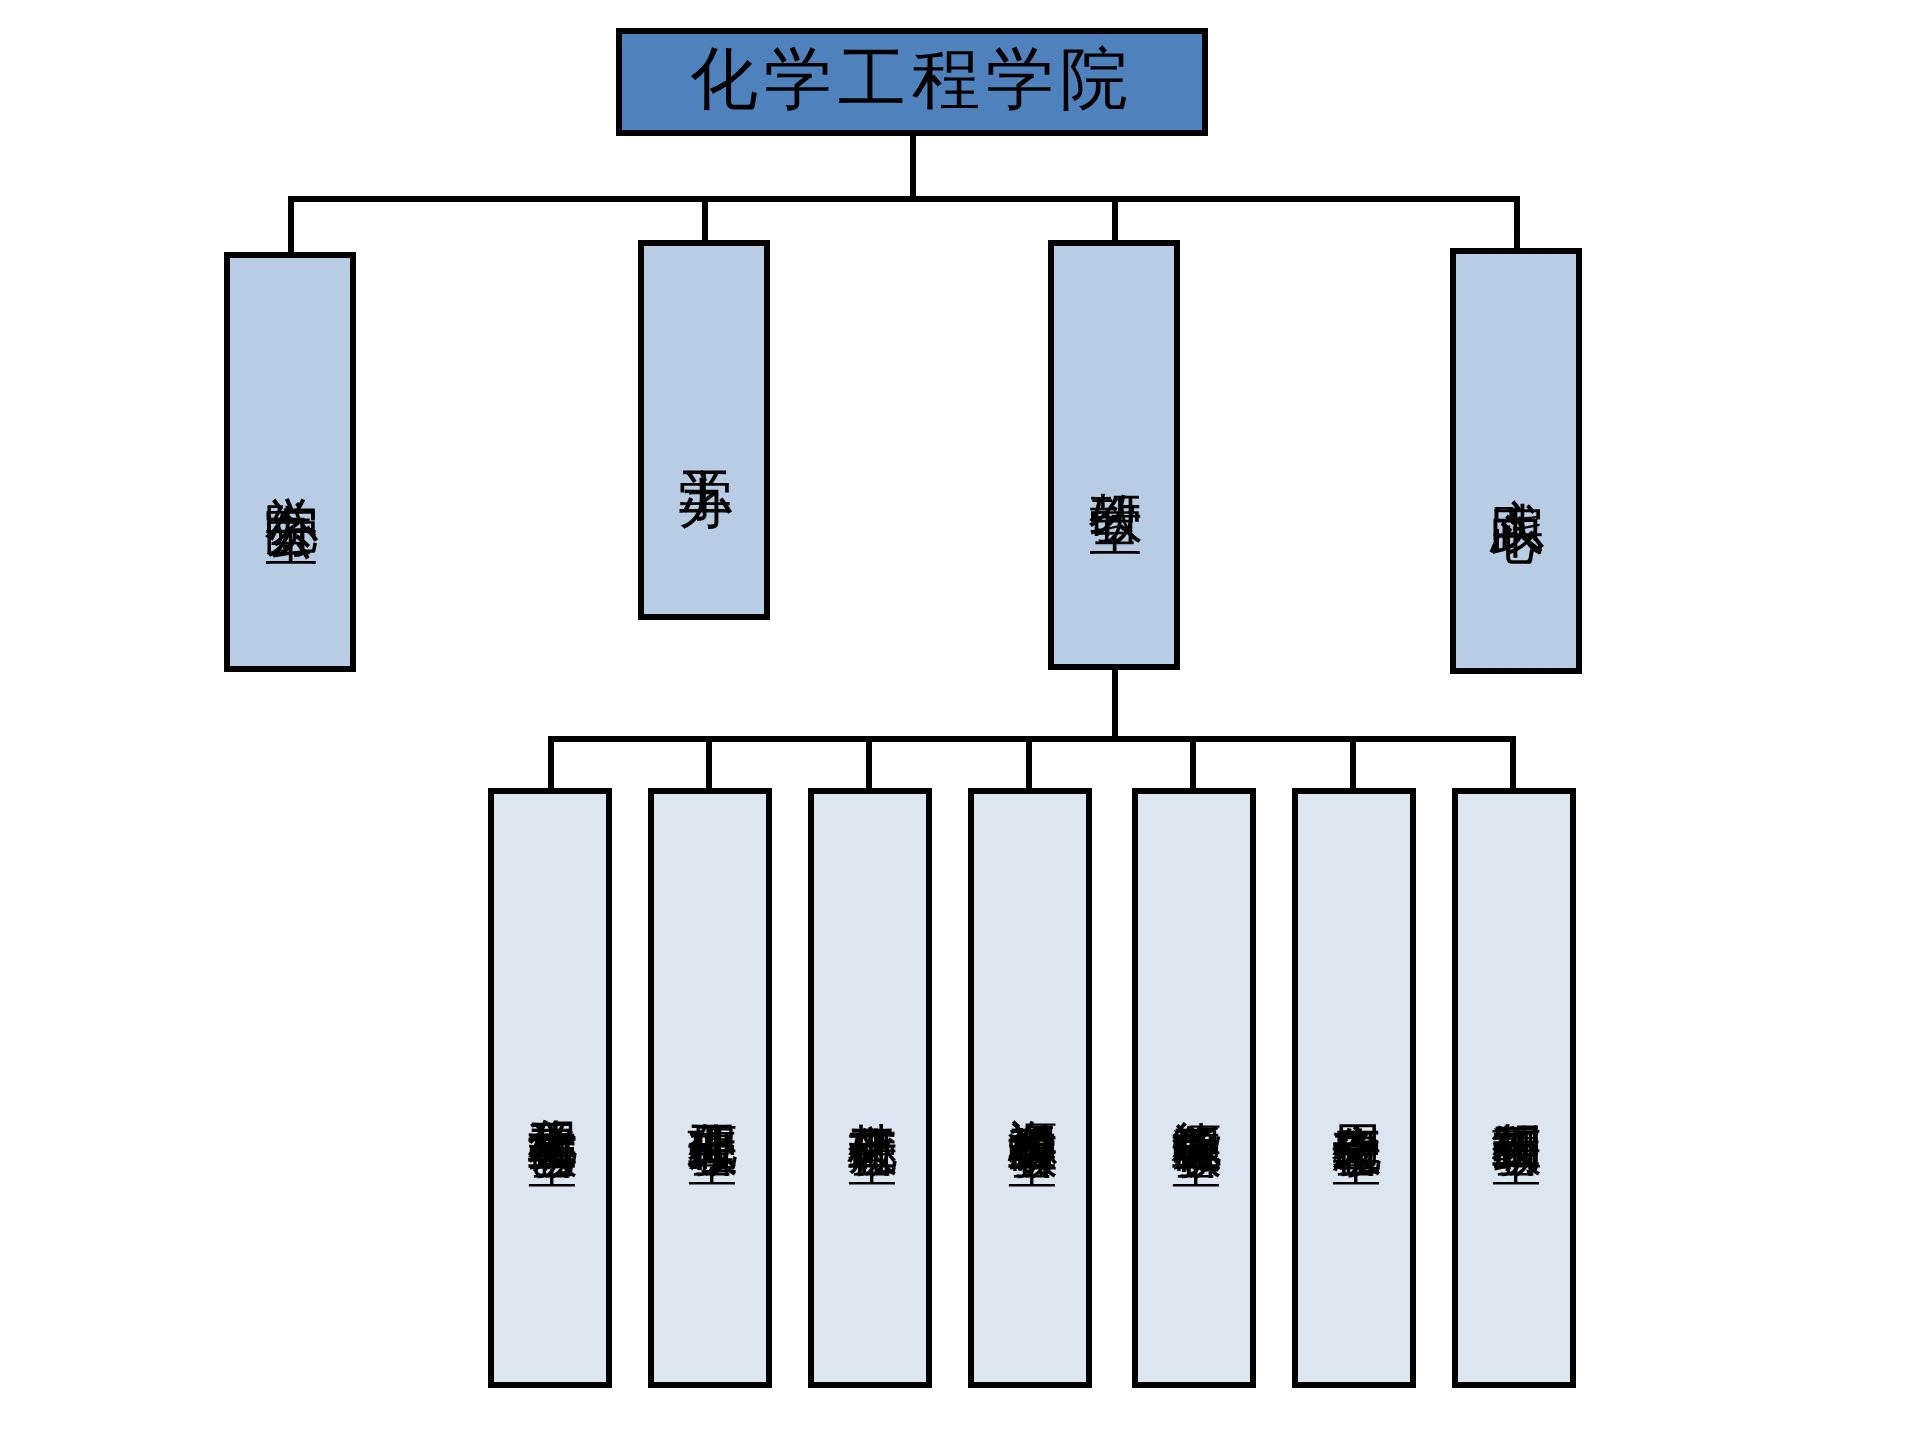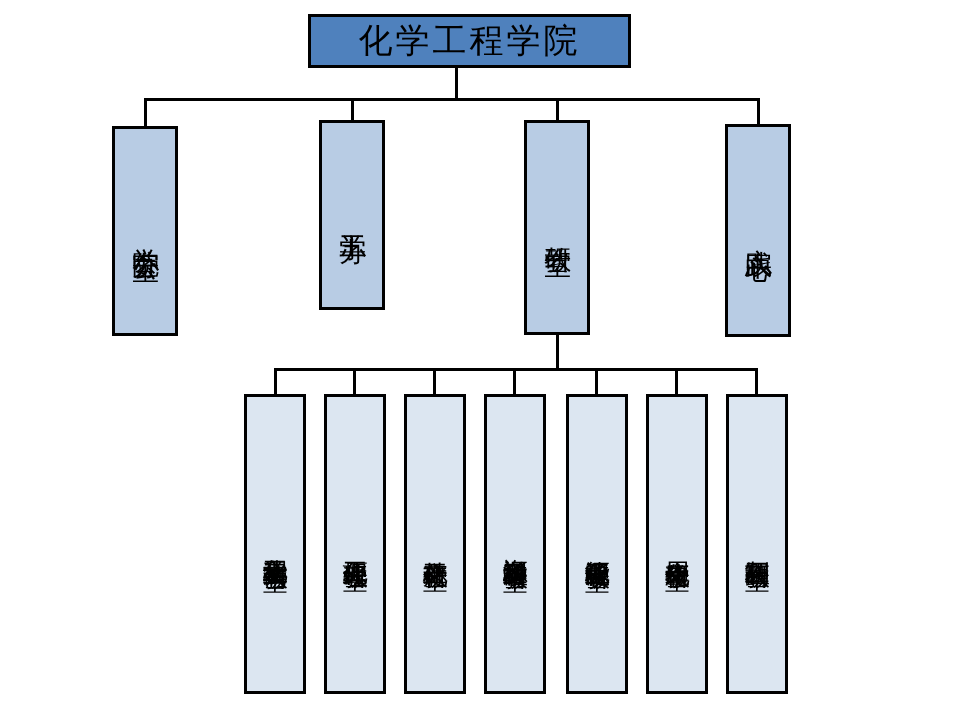--- a/index.html
+++ b/index.html
@@ -86,21 +86,21 @@
   <div class="line line-h" style="left:274px; top:368px; width:481px;"></div>
 
   <div class="line line-v" style="left:274px; top:368px; height:28px;"></div>
   <div class="line line-v" style="left:353px; top:368px; height:28px;"></div>
   <div class="line line-v" style="left:433px; top:368px; height:28px;"></div>
   <div class="line line-v" style="left:513px; top:368px; height:28px;"></div>
   <div class="line line-v" style="left:595px; top:368px; height:28px;"></div>
   <div class="line line-v" style="left:675px; top:368px; height:28px;"></div>
   <div class="line line-v" style="left:755px; top:368px; height:28px;"></div>
 
-  <div class="node node-root" style="left:308px; top:14px; width:323px; height:54px;">
+  <div class="node node-root" style="left:308px; top:14px; width:296px; height:54px;">
     <span class="label-h">化学工程学院</span>
   </div>
 
   <div class="node node-unit" style="left:112px; top:126px; width:66px; height:210px;">
     <span class="label-v">学院办公室</span>
   </div>
 
   <div class="node node-unit" style="left:319px; top:120px; width:66px; height:190px;">
     <span class="label-v">学工办</span>
   </div>

